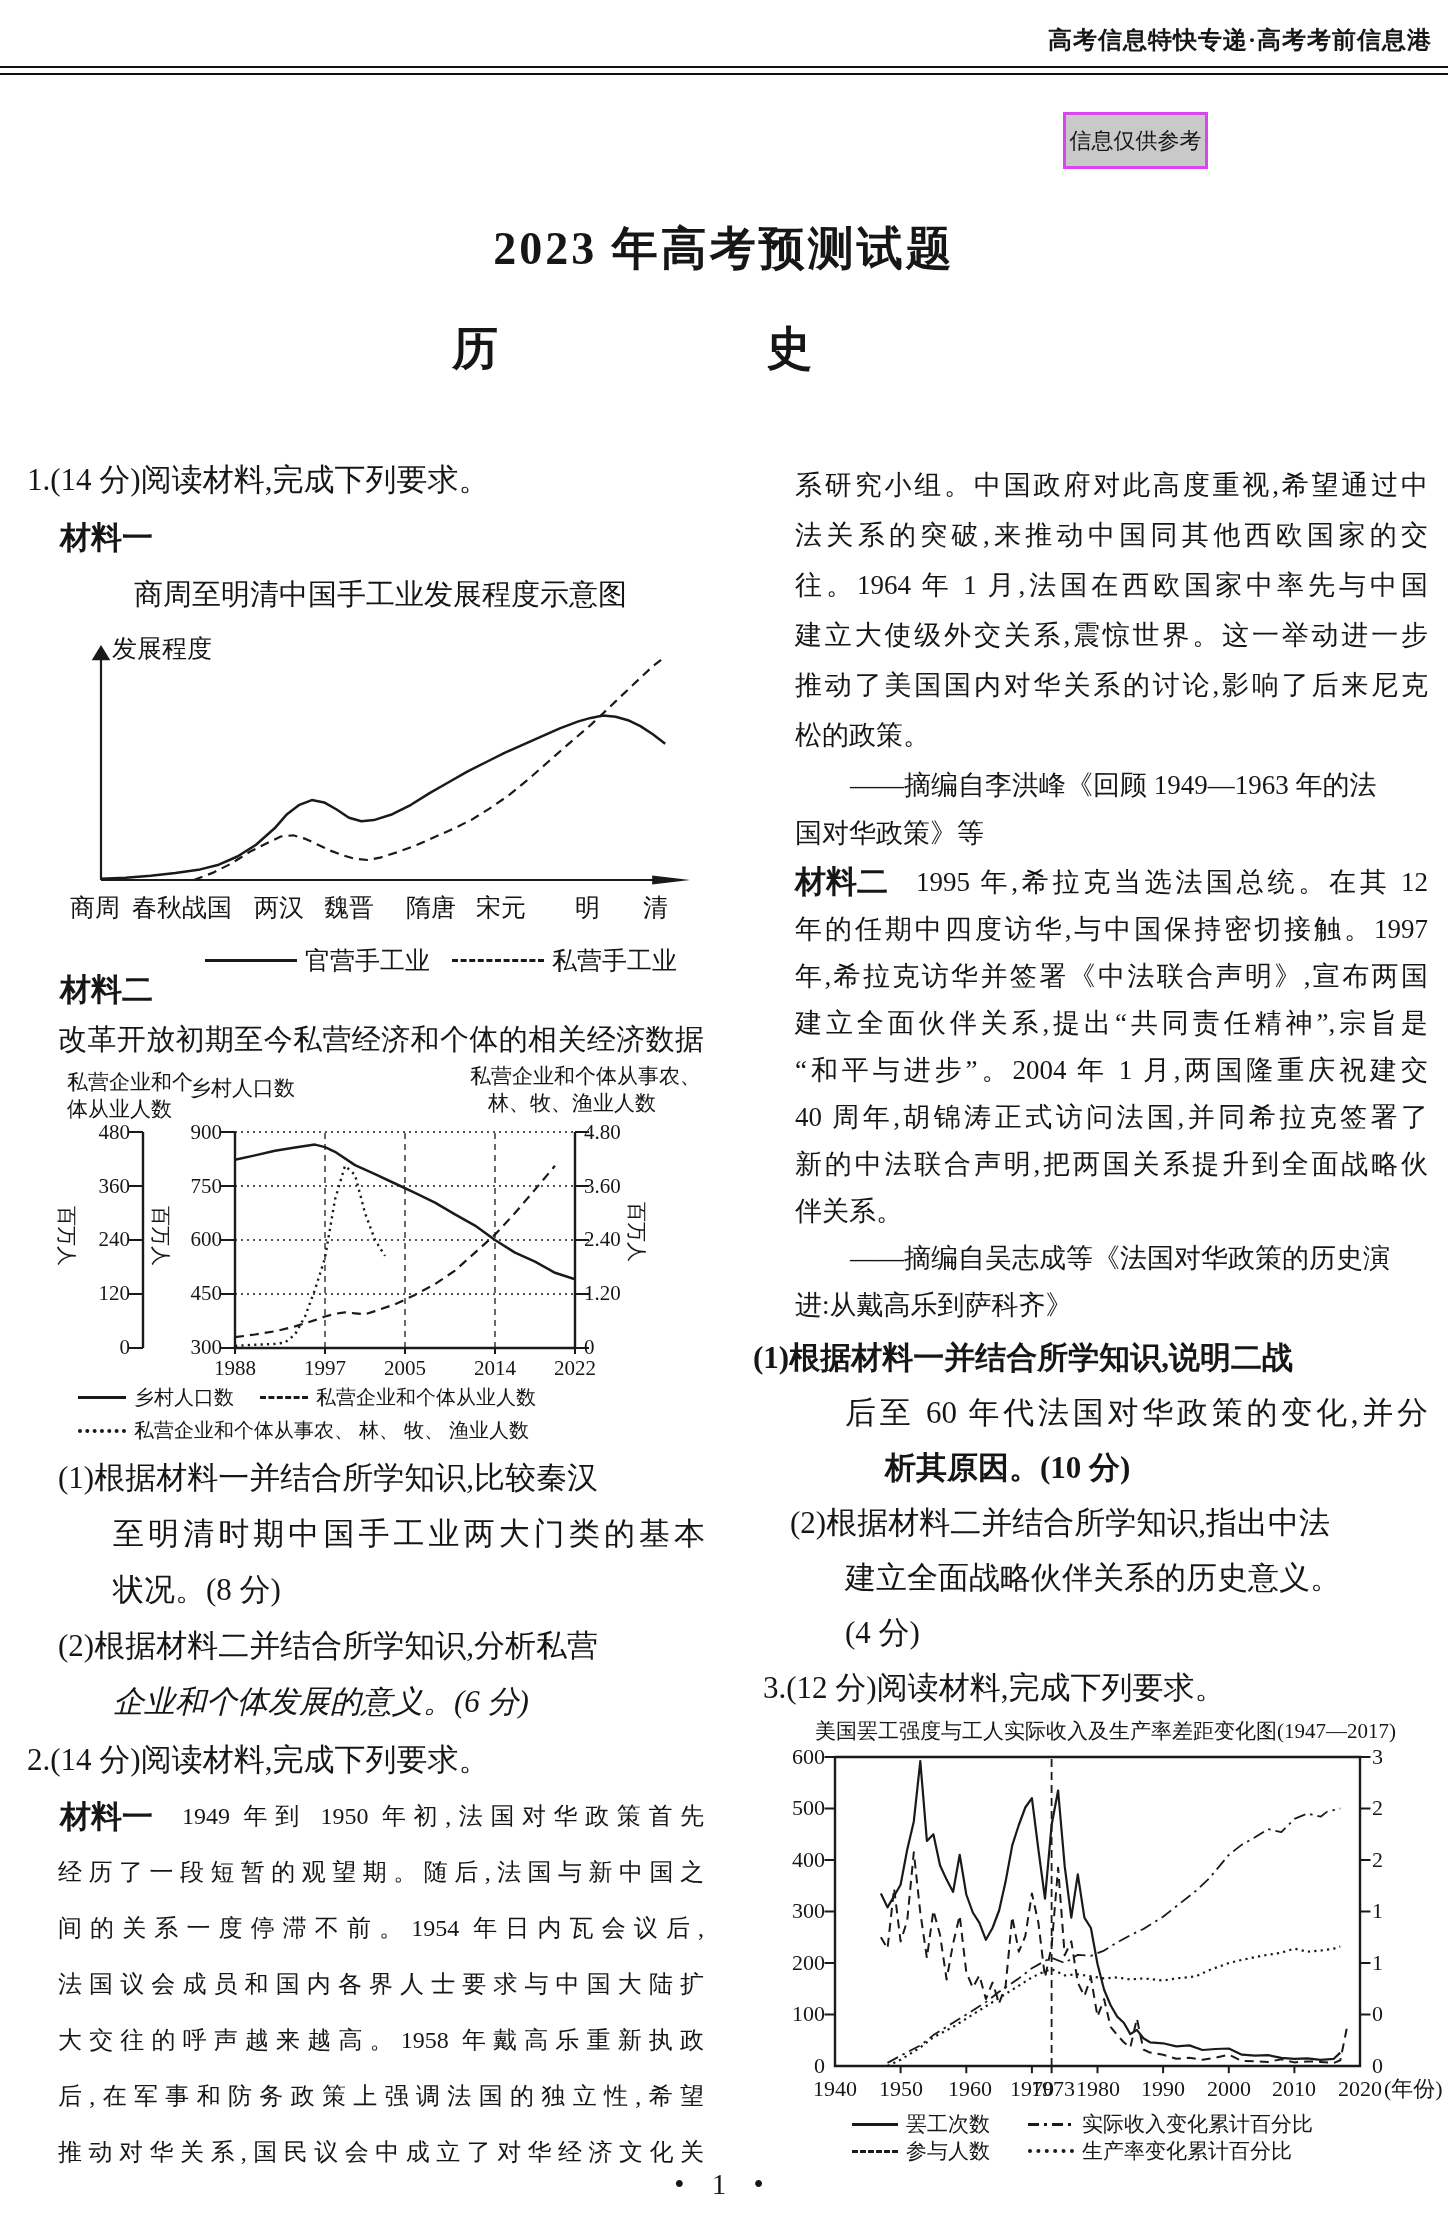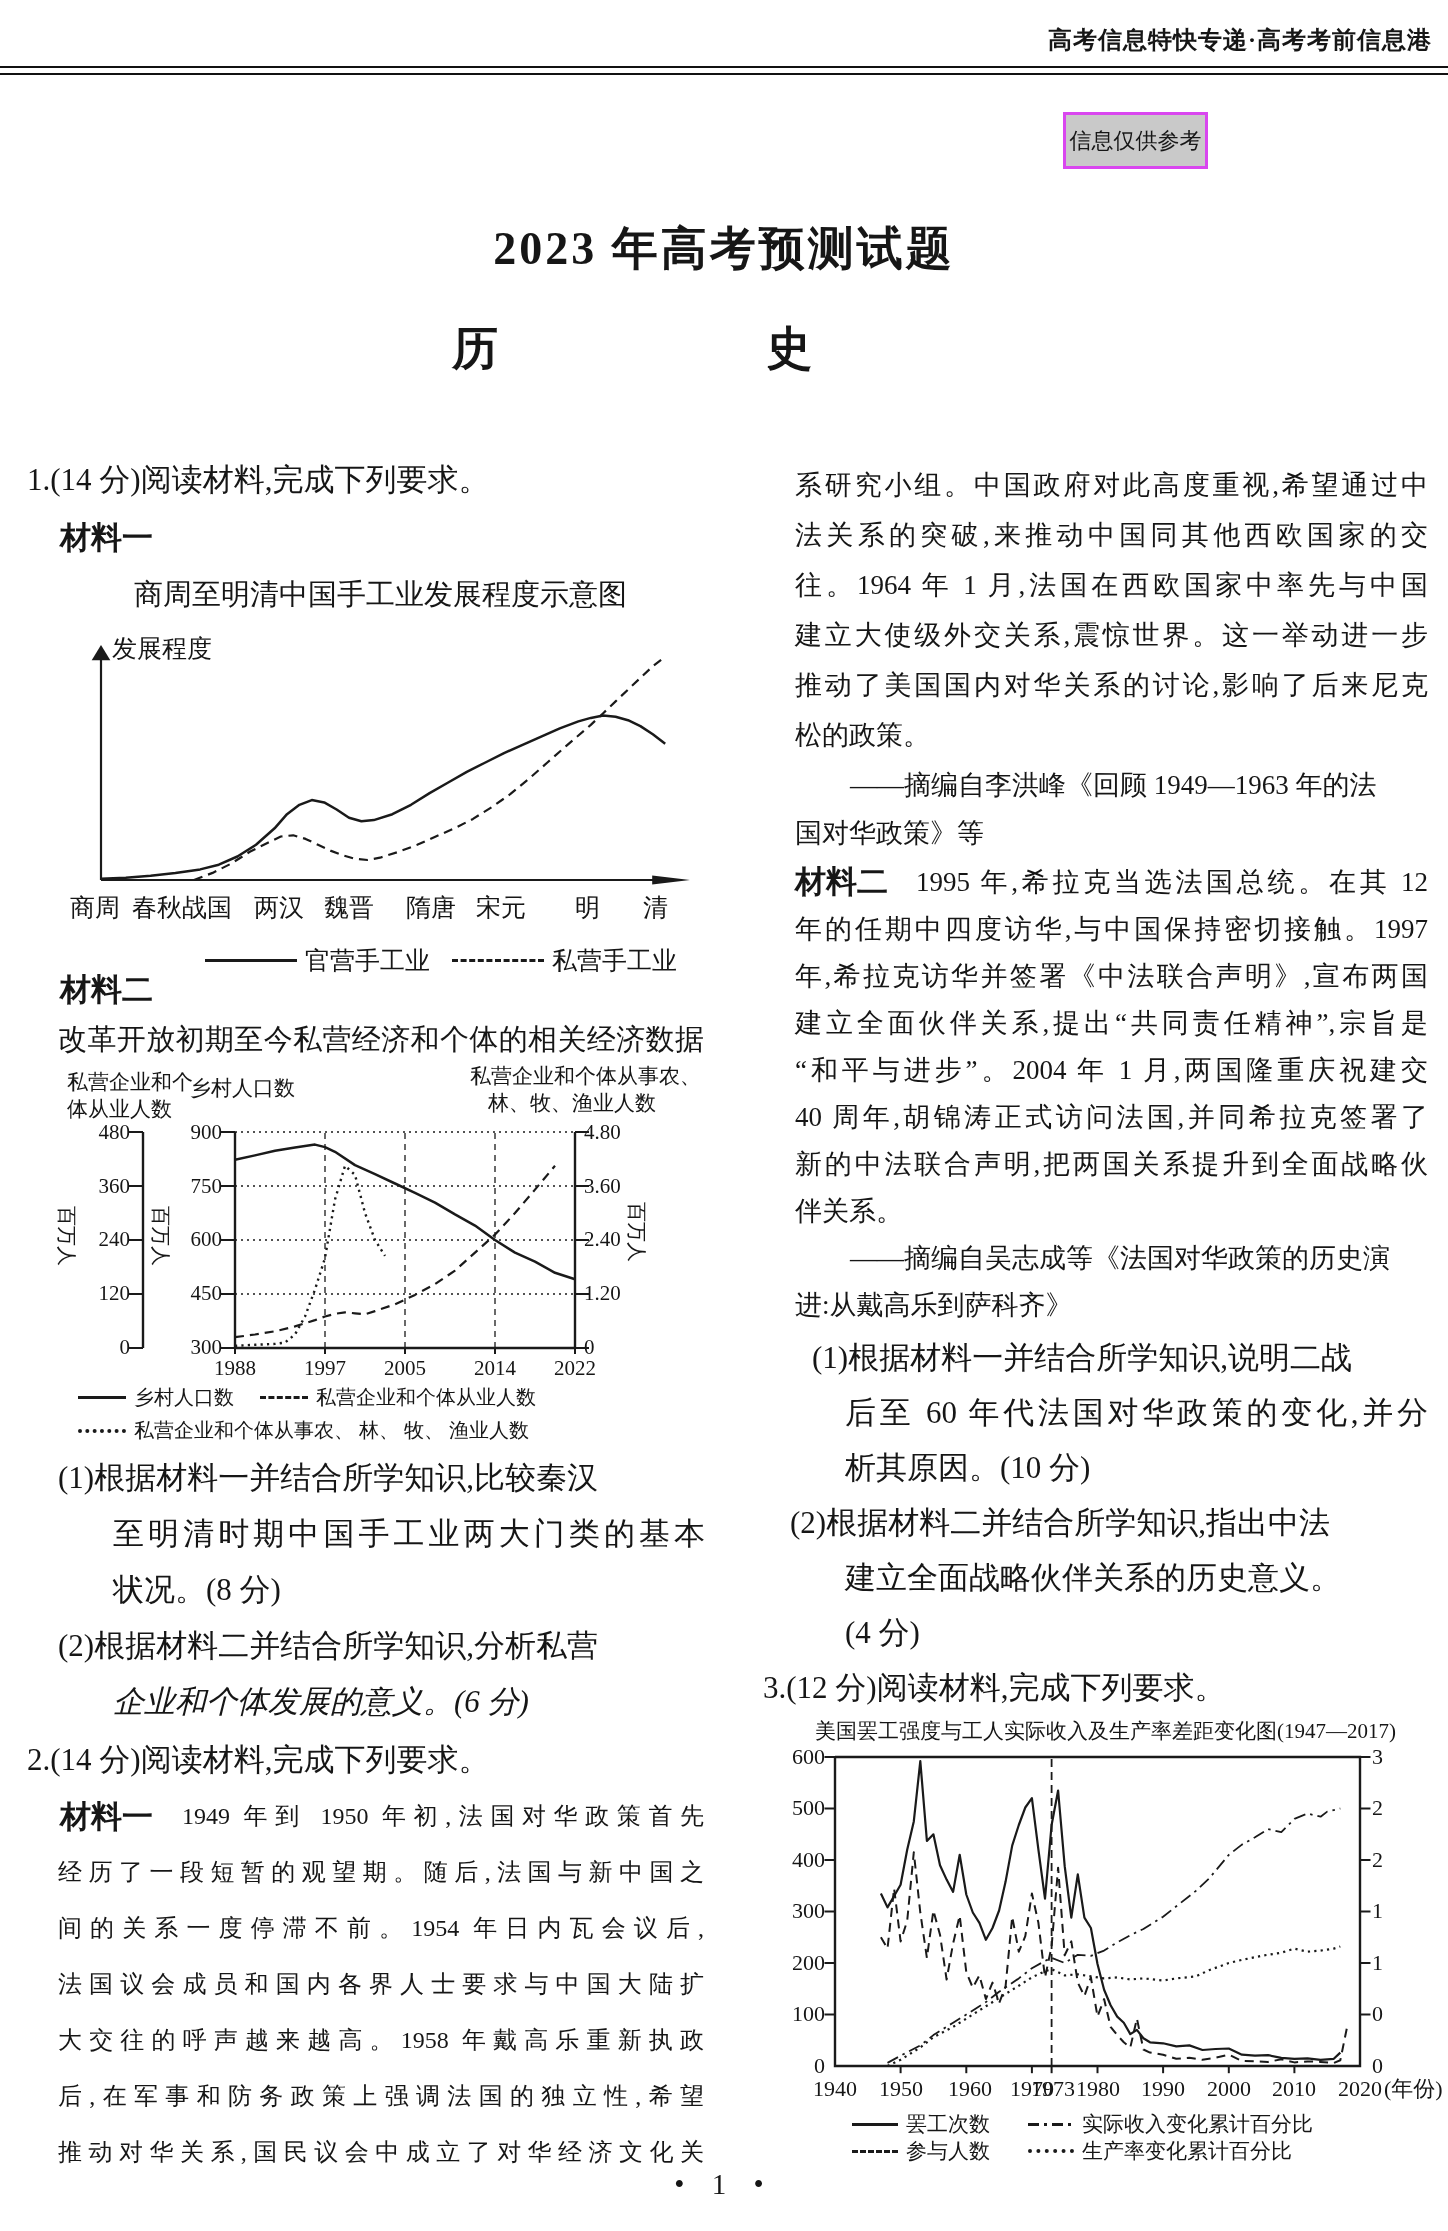--- a/index.html
+++ b/index.html
@@ -134,23 +134,23 @@
       <div class="ln k just" style="left: 916px; top: 867px; width: 512px;">1995 年,希拉克当选法国总统。在其 12</div>
       <div class="ln k just" style="left: 795px; top: 914px; width: 633px;">年的任期中四度访华,与中国保持密切接触。1997</div>
       <div class="ln k just" style="left: 795px; top: 961px; width: 633px;">年,希拉克访华并签署《中法联合声明》,宣布两国</div>
       <div class="ln k just" style="left: 795px; top: 1008px; width: 633px;">建立全面伙伴关系,提出“共同责任精神”,宗旨是</div>
       <div class="ln k just" style="left: 795px; top: 1055px; width: 633px;">“和平与进步”。2004 年 1 月,两国隆重庆祝建交</div>
       <div class="ln k just" style="left: 795px; top: 1102px; width: 633px;">40 周年,胡锦涛正式访问法国,并同希拉克签署了</div>
       <div class="ln k just" style="left: 795px; top: 1149px; width: 633px;">新的中法联合声明,把两国关系提升到全面战略伙</div>
       <div class="ln k" style="left: 795px; top: 1196px;">伴关系。</div>
       <div class="ln k" style="left: 850px; top: 1243px;">——摘编自吴志成等《法国对华政策的历史演</div>
       <div class="ln k" style="left: 795px; top: 1290px;">进:从戴高乐到萨科齐》</div>
-      <div class="ln q" style="left: 812px; top: 1340px;">(1)根据材料一并结合所学知识,说明二战</div>
+      <div class="ln q" style="left: 753px; top: 1340px; font-weight: bold;">(1)根据材料一并结合所学知识,说明二战</div>
       <div class="ln q just" style="left: 845px; top: 1395px; width: 583px;">后至 60 年代法国对华政策的变化,并分</div>
-      <div class="ln q" style="left: 845px; top: 1450px;">析其原因。(10 分)</div>
+      <div class="ln q" style="left: 885px; top: 1450px; font-weight: bold;">析其原因。(10 分)</div>
       <div class="ln q" style="left: 790px; top: 1505px;">(2)根据材料二并结合所学知识,指出中法</div>
       <div class="ln q" style="left: 845px; top: 1560px;">建立全面战略伙伴关系的历史意义。</div>
       <div class="ln q" style="left: 845px; top: 1615px;">(4 分)</div>
       <div class="ln q" style="left: 763px; top: 1670px;">3.(12 分)阅读材料,完成下列要求。</div>
       <div class="ln t21" style="left: 815px; top: 1719px;">美国罢工强度与工人实际收入及生产率差距变化图(1947—2017)</div>
       <div class="ln t22 r" style="left: 765px; top: 1744px; width: 60px;">600</div>
       <div class="ln t22 r" style="left: 765px; top: 1795px; width: 60px;">500</div>
       <div class="ln t22 r" style="left: 765px; top: 1847px; width: 60px;">400</div>
       <div class="ln t22 r" style="left: 765px; top: 1898px; width: 60px;">300</div>
       <div class="ln t22 r" style="left: 765px; top: 1950px; width: 60px;">200</div>

